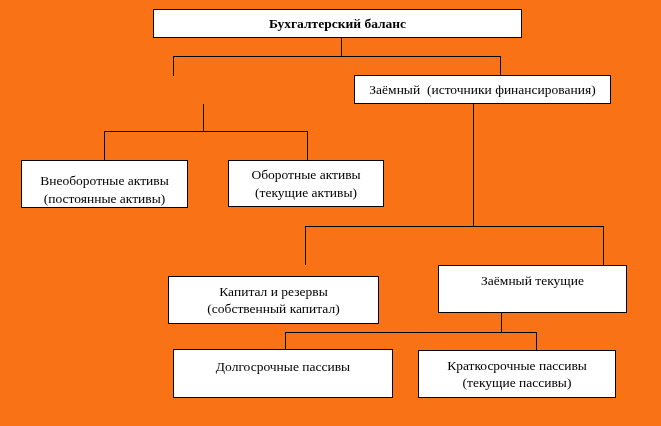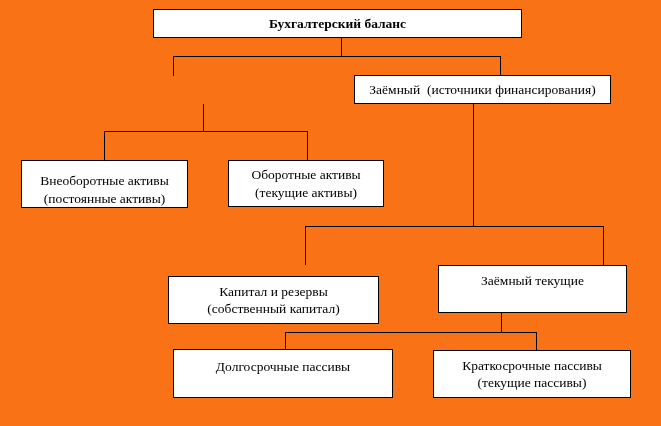--- a/index.html
+++ b/index.html
@@ -71,21 +71,21 @@
     <span class="lbl">Капитал и резервы
 (собственный капитал)</span>
   </div>
   <div class="node top-align" style="left:438px; top:265px; width:189px; height:48px;">
     <span class="lbl">Заёмный текущие</span>
   </div>
 
   <div class="node top-align" style="left:173px; top:349px; width:220px; height:49px; padding-top:8px;justify-content:flex-end;">
     <span class="lbl">Долгосрочные пассивы</span>
   </div>
-  <div class="node" style="left:418px; top:350px; width:198px; height:48px;margin-left:15px;">
+  <div class="node" style="left:418px; top:350px; width:198px; height:48px;">
     <span class="lbl">Краткосрочные пассивы
 (текущие пассивы)</span>
   </div>
 
   <div class="vline" style="left:341px; top:37px; height:19px;"></div>
   <div class="hline" style="left:173px; top:56px; width:328px;"></div>
   <div class="vline" style="left:173px; top:56px; height:20px;"></div>
   <div class="vline" style="left:500px; top:56px; height:19px;"></div>
 
   <div class="vline" style="left:203px; top:104px; height:28px;"></div>

